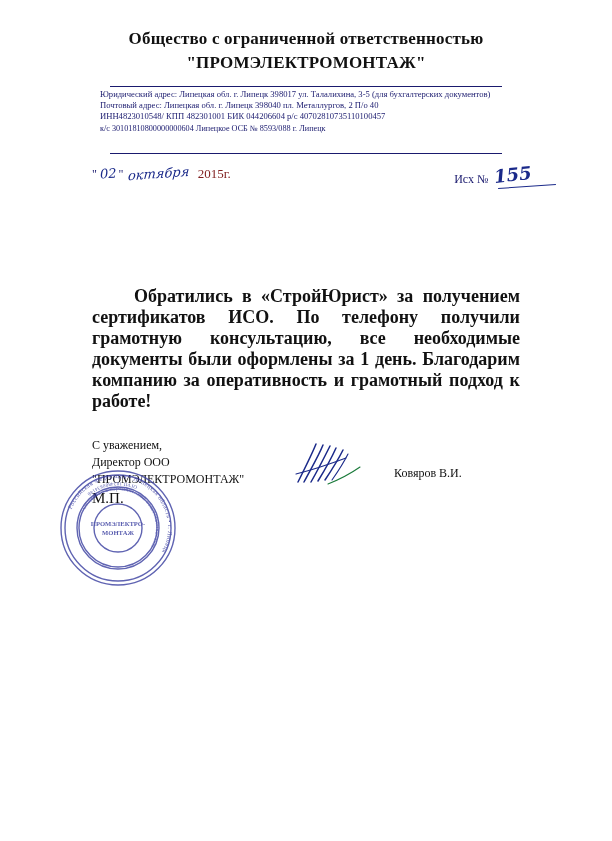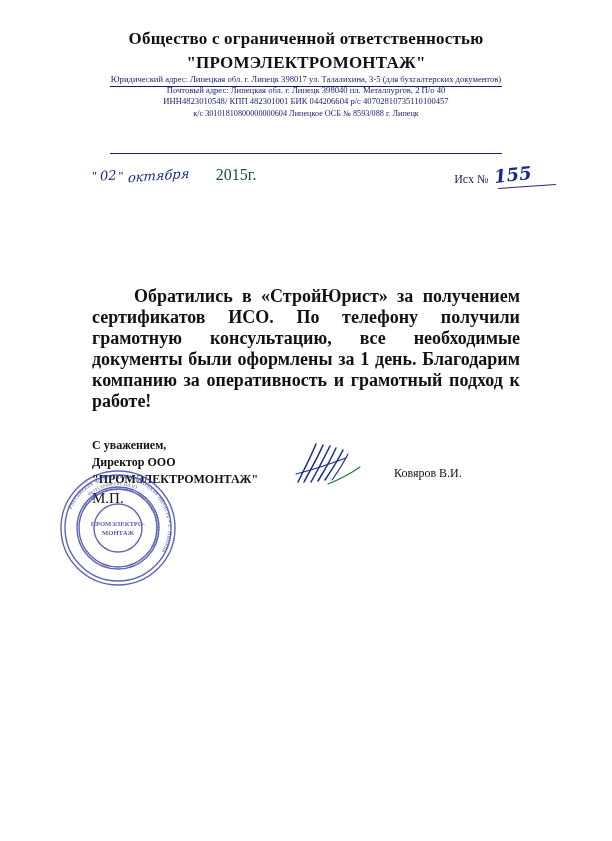--- a/index.html
+++ b/index.html
@@ -48,23 +48,22 @@
     width: 392px;
     border-top: 1px solid #1a1a6e;
     height: 0;
   }
   .rule-top { top: 86px; }
   .rule-bottom { top: 153px; }
 
   .requisites {
     position: absolute;
     left: 100px;
-    top: 74px;
+    top: 89px;
     width: 412px;
-    text-align: center;
     font-size: 8.6px;
     line-height: 11.2px;
     color: #1a1a6e;
   }
   .requisites .r-line { white-space: nowrap; }
   .requisites .r-line.small { font-size: 8.2px; font-family: Liberation Serif, serif; }
 
   .date-row {
     position: absolute;
     left: 92px;
@@ -94,23 +93,23 @@
   .date-handwrite-month {
     font-family: "DejaVu Serif", serif;
     font-style: italic;
     font-size: 13px;
     color: #1b2a8a;
     display: inline-block;
     transform: rotate(-4deg) skewX(-8deg);
     padding: 0 4px;
   }
   .date-year {
-    font-size: 16px;
-    color: #14532d;
-    margin-left: 22px;
+    font-size: 13px;
+    color: #7f1d1d;
+    margin-left: 4px;
   }
   .outnum {
     position: absolute;
     right: 0;
     top: 0;
     white-space: nowrap;
     font-size: 12px;
     color: #1a1a6e;
   }
   .outnum-value {
@@ -157,21 +156,21 @@
   }
 
   .signature-block {
     position: absolute;
     left: 92px;
     top: 437px;
     width: 440px;
     font-size: 12px;
     line-height: 17px;
   }
-  .sig-line { white-space: nowrap; font-weight: bold; }
+  .sig-line { white-space: nowrap; }
   .sig-name {
     position: absolute;
     left: 302px;
     top: 28px;
     font-size: 12px;
     white-space: nowrap;
   }
   .mp {
     position: absolute;
     left: 92px;

